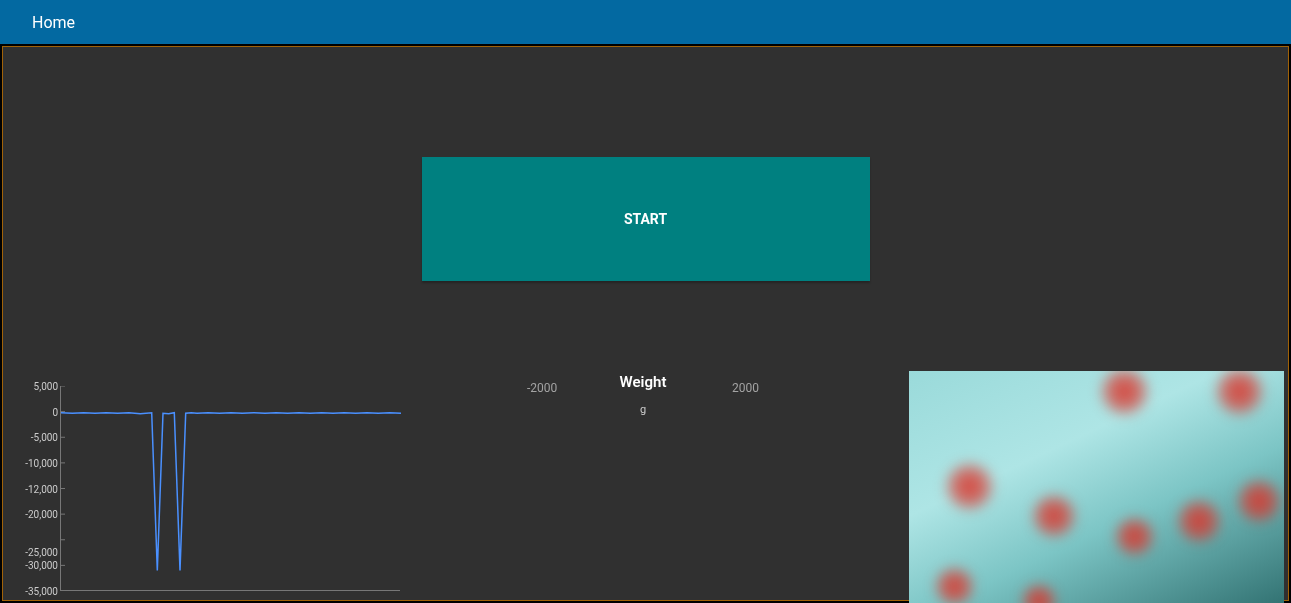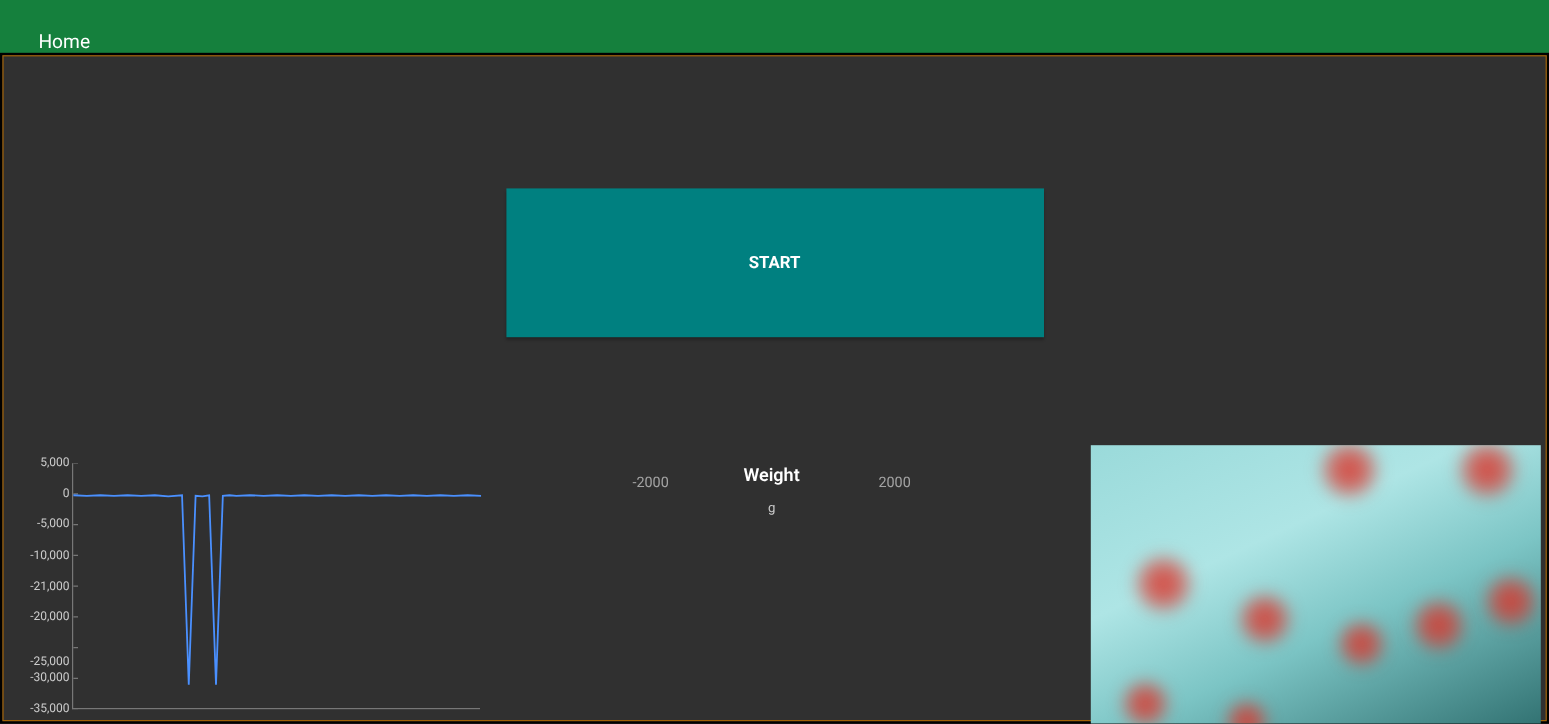--- a/index.html
+++ b/index.html
@@ -6,23 +6,23 @@
   body {
     width: 1291px;
     height: 603px;
     background: #000;
     font-family: -apple-system, BlinkMacSystemFont, "Segoe UI", Roboto, "Helvetica Neue", Arial, sans-serif;
     color: #eee;
     overflow: hidden;
   }
   .header {
     height: 44px;
-    background: #15803d;
-    display: flex;
-    align-items: flex-end;
+    background: #0369a1;
+    display: flex;
+    align-items: center;
     padding: 0 32px;
     font-size: 16px;
     font-weight: 400;
     color: #fff;
   }
   .content-wrapper {
     margin: 2px;
     height: 555px;
     background: #303030;
     border: 1px solid #a16207;
@@ -108,21 +108,21 @@
     left: 490px;
     top: 0;
     width: 300px;
     height: 245px;
     text-align: center;
   }
   .gauge-title {
     font-size: 15px;
     font-weight: 600;
     color: #fff;
-    margin-top: 16px;
+    margin-top: 2px;
   }
   .gauge-svg-wrap {
     position: relative;
     width: 280px;
     height: 160px;
     margin: 20px auto 0 auto;
   }
   .gauge-value {
     position: absolute;
     left: 0; right: 0;
@@ -181,21 +181,21 @@
   </div>
 
   <div class="widgets-row">
 
     <div class="chart-panel">
       <div class="y-axis" id="y-axis">
           <div class="y-tick" style="top: 0px;">5,000</div>
           <div class="y-tick" style="top: 25.625px;">0</div>
           <div class="y-tick" style="top: 51.25px;">-5,000</div>
           <div class="y-tick" style="top: 76.875px;">-10,000</div>
-          <div class="y-tick" style="top: 102.5px;">-21,000</div>
+          <div class="y-tick" style="top: 102.5px;">-12,000</div>
           <div class="y-tick" style="top: 128.125px;">-20,000</div>
           <div class="y-tick" style="top: 153.75px; margin-top: 12px;">-25,000</div>
           <div class="y-tick" style="top: 179.375px;">-30,000</div>
           <div class="y-tick" style="top: 205px;">-35,000</div>
         </div>
       <div class="plot-area">
         <svg id="plot-svg" width="340" height="205">
             <line x1="0" x2="4" y1="0" y2="0" stroke="#777"></line>
             <line x1="0" x2="4" y1="25.625" y2="25.625" stroke="#777"></line>
             <line x1="0" x2="4" y1="51.25" y2="51.25" stroke="#777"></line>

